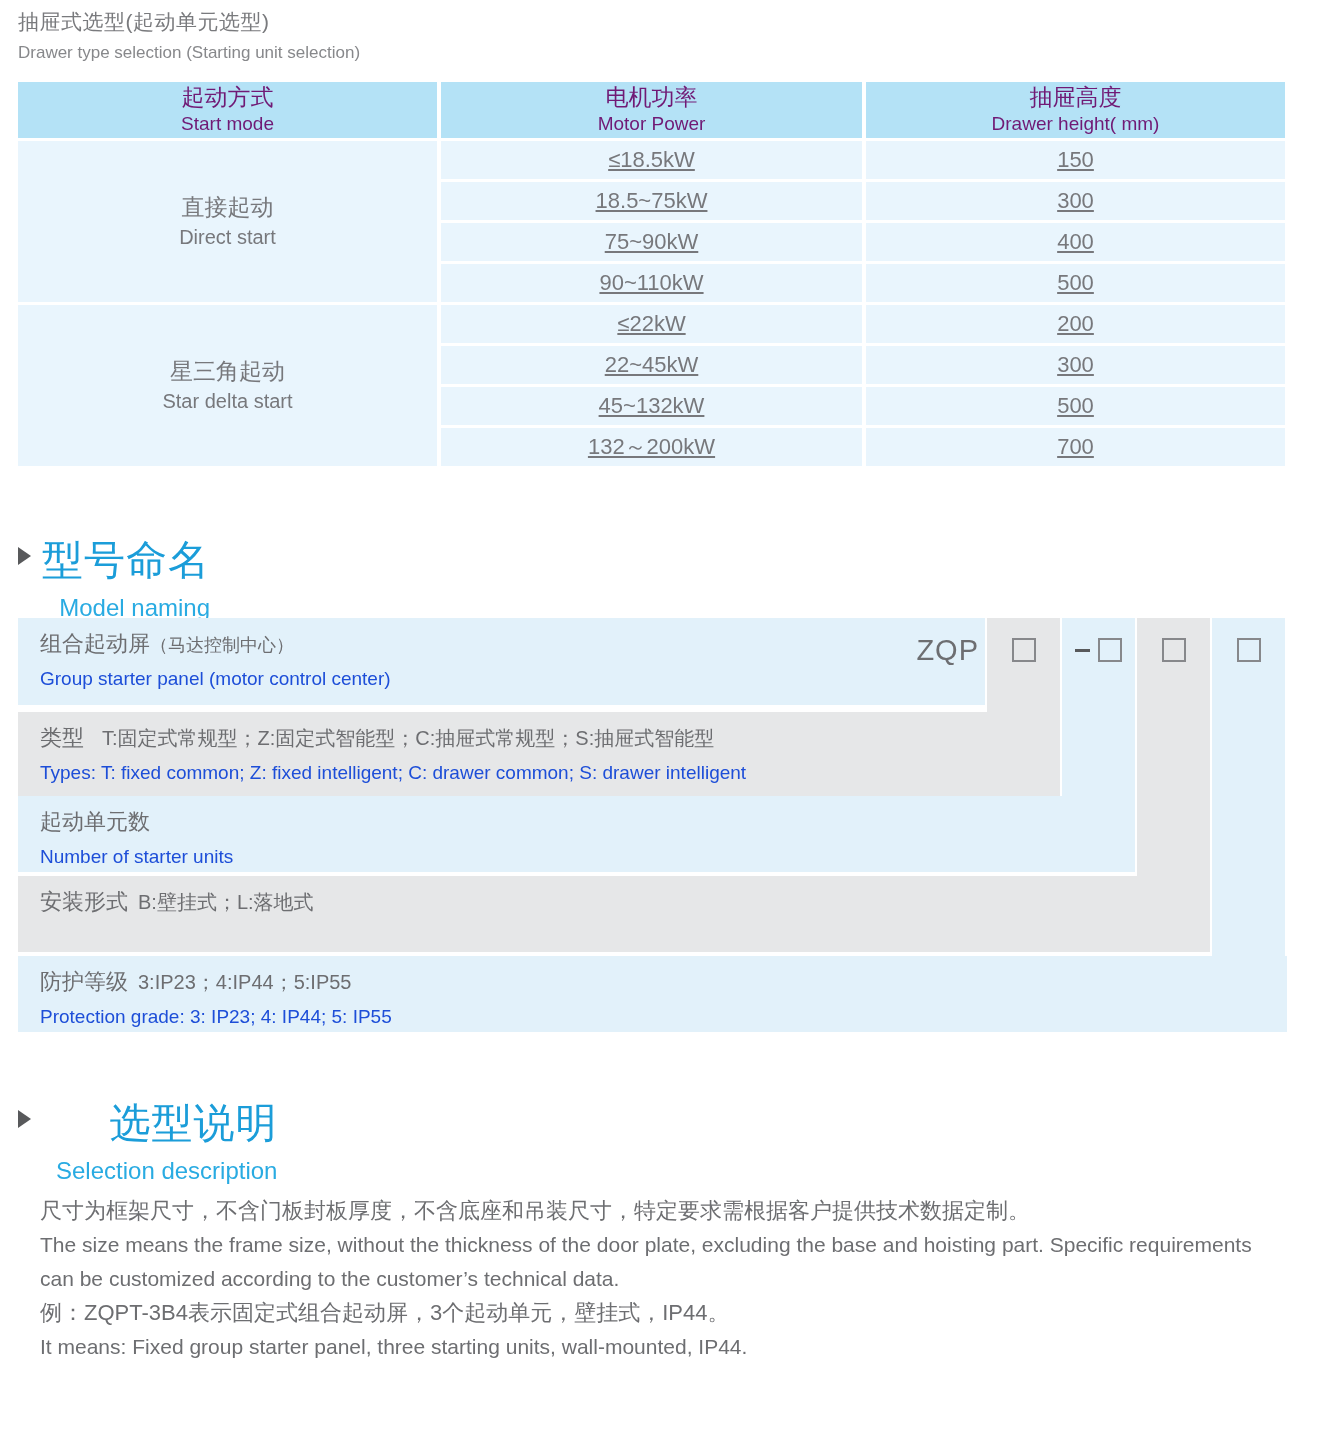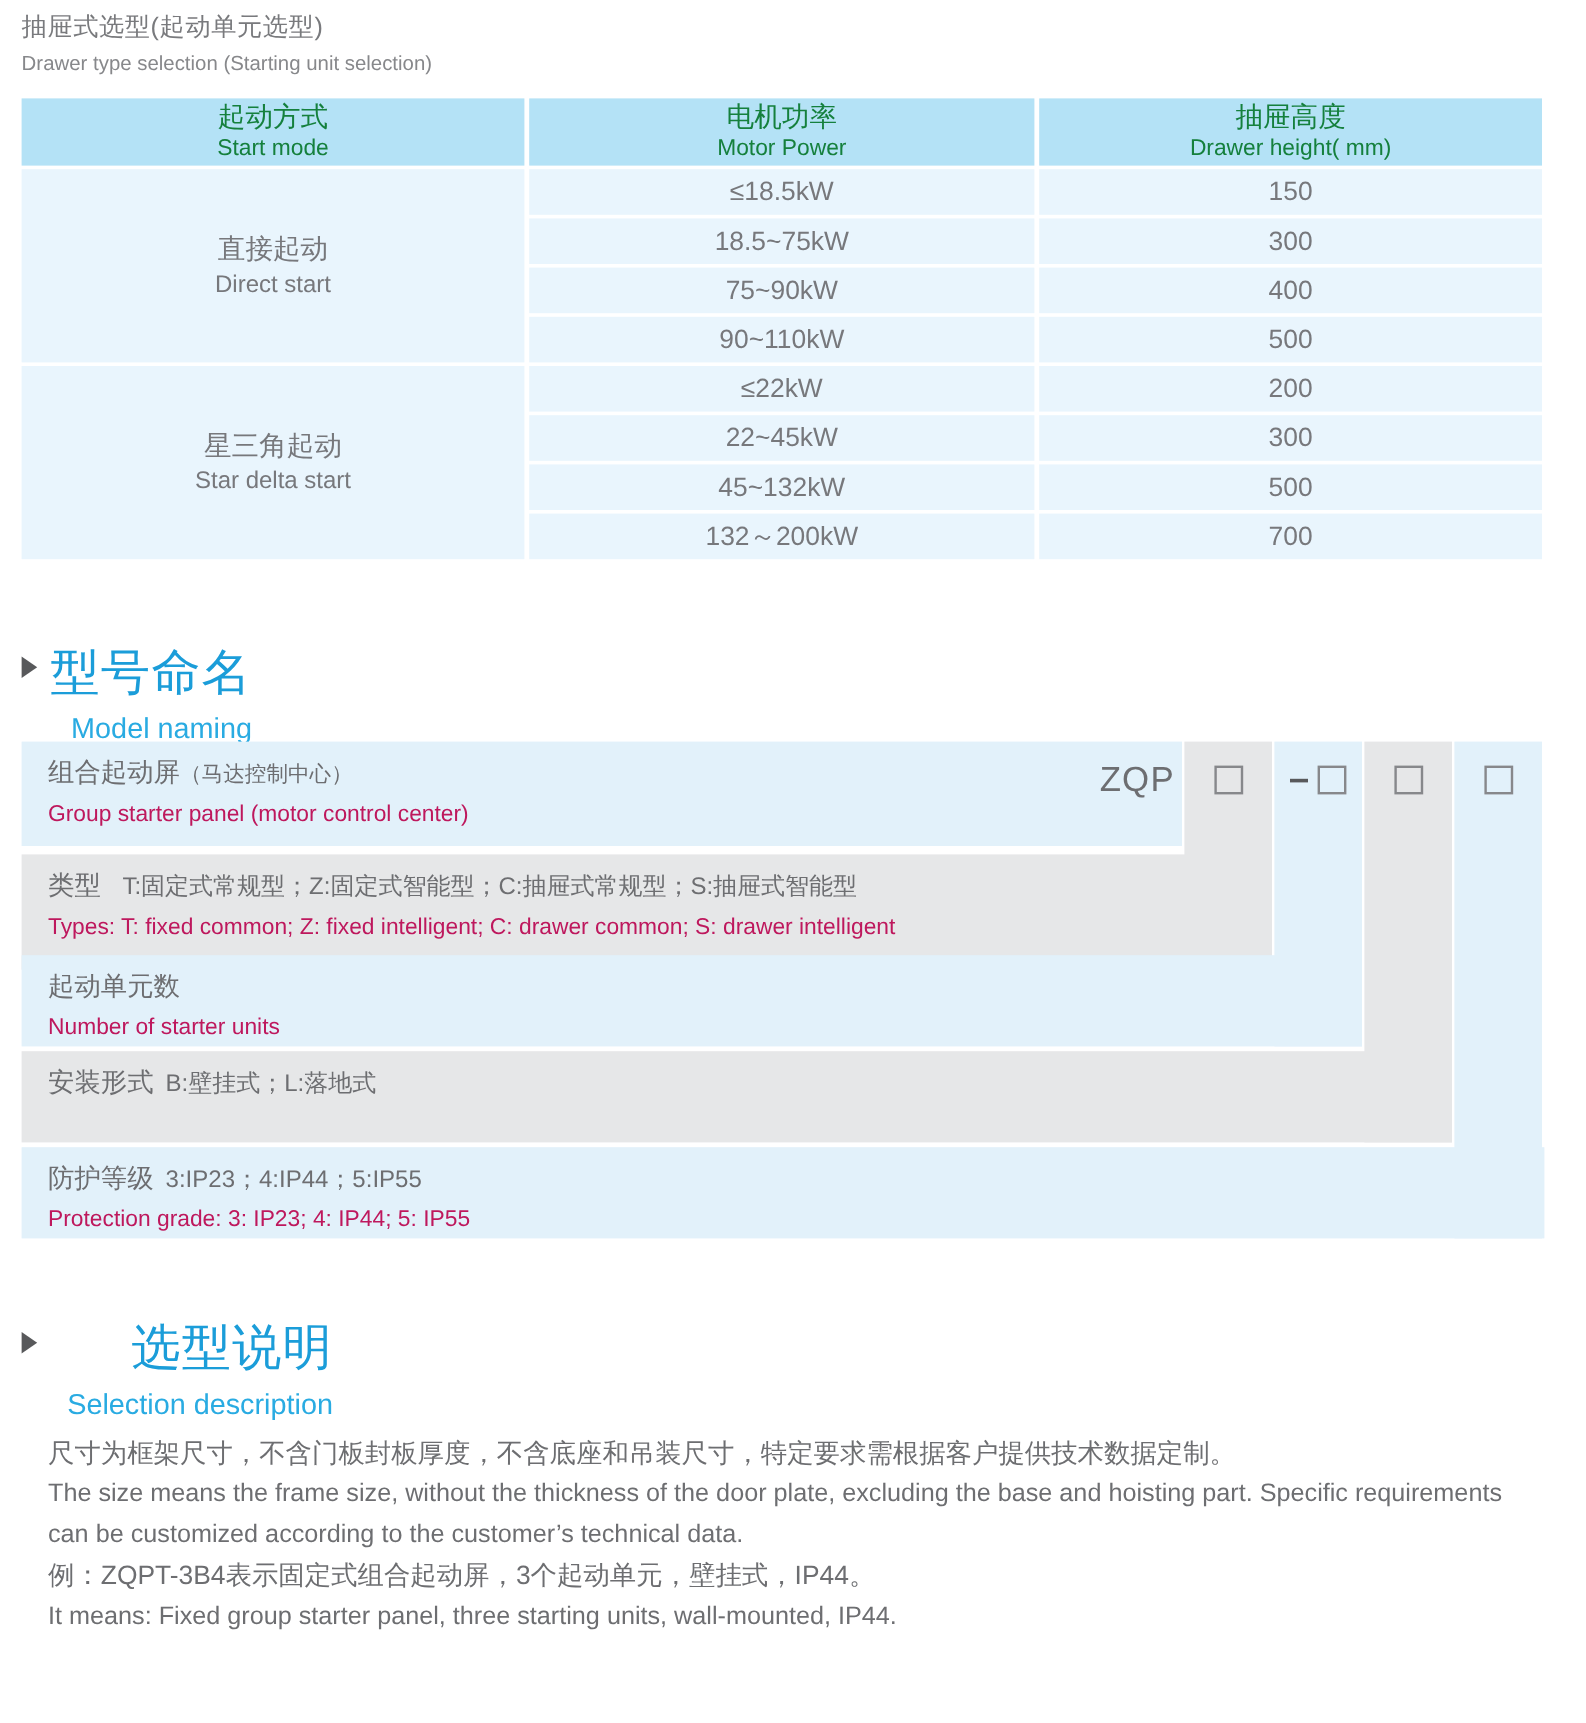--- a/index.html
+++ b/index.html
@@ -9,46 +9,46 @@
   
   .top-title{position:absolute;left:18px;top:8px;}
   .top-title .zh{font-size:21px;color:#797a7d;letter-spacing:.5px;}
   .top-title .en{font-size:17px;color:#87888b;margin-top:7px;}
 
   
   .sel-table{position:absolute;left:18px;top:82px;display:grid;
     grid-template-columns:419px 421px 419px;
     grid-template-rows:56px repeat(8,38px);
     gap:3px 4px;}
-  .sel-table .th{background:#b4e2f6;color:#15803d;text-align:center;
+  .sel-table .th{background:#b4e2f6;color:#701a75;text-align:center;
     display:flex;flex-direction:column;justify-content:center;line-height:1.2;}
   .sel-table .th .zh{font-size:23px;}
   .sel-table .th .en{font-size:19px;margin-top:2px;}
   .sel-table .cell{background:#e9f5fd;color:#77787c;font-size:22px;
-    display:flex;align-items:center;justify-content:center;}
+    display:flex;align-items:center;justify-content:center;text-decoration:underline;}
   .sel-table .mode{background:#e9f5fd;color:#77787c;text-align:center;
     display:flex;flex-direction:column;justify-content:center;line-height:1.35;}
   .sel-table .mode .zh{font-size:23px;}
   .sel-table .mode .en{font-size:20px;}
 
   
   .section-head{position:absolute;left:18px;text-align:right;}
   .tri{position:absolute;left:0;top:14px;width:0;height:0;
     border-left:13px solid #58595b;border-top:9px solid transparent;border-bottom:9px solid transparent;}
   .section-head .zh{margin-left:24px;font-size:41px;color:#1b9dd9;letter-spacing:1px;}
   .section-head .en{margin-left:24px;font-size:24px;color:#29abe2;margin-top:6px;}
   .section-head.second .en{margin-left:38px;}
 
   
   .diagram{position:absolute;left:18px;top:618px;width:1269px;height:414px;}
   .bar{position:absolute;left:0;box-sizing:border-box;padding:12px 0 0 22px;line-height:1.25;}
   .bar .zh{font-size:22px;color:#6d6e71;}
   .bar .zh .small{font-size:18px;}
   .bar .zh .rest{font-size:20px;}
-  .bar .en{font-size:19px;color:#be185d;margin-top:9px;}
+  .bar .en{font-size:19px;color:#1d4ed8;margin-top:9px;}
   .bar.blue{background:#e2f1fa;}
   .bar.gray{background:#e6e7e8;}
   .bar1{top:0;width:967px;height:87px;}
   .bar2{top:94px;width:1042px;height:96px;}
   .bar3{top:178px;width:1117px;height:76px;}
   .bar4{top:258px;width:1192px;height:76px;}
   .bar5{top:338px;width:1269px;height:76px;}
   .code{position:absolute;top:14px;right:6px;font-size:29px;color:#6d6e71;letter-spacing:1px;}
   .strip{position:absolute;top:0;width:73px;}
   .strip.gray{background:#e6e7e8;}

